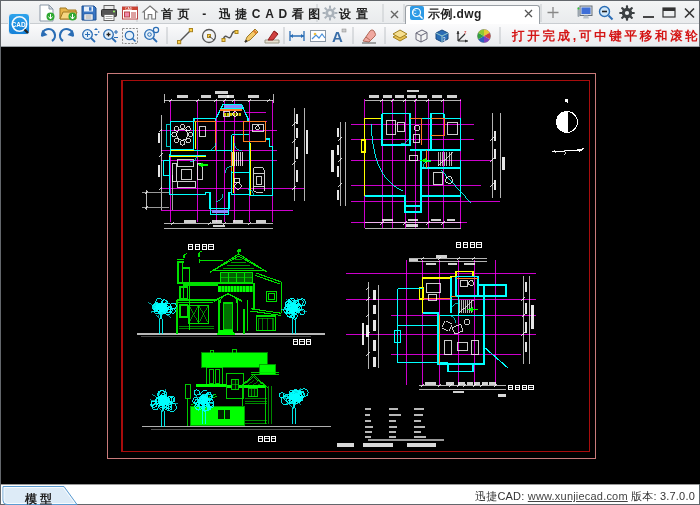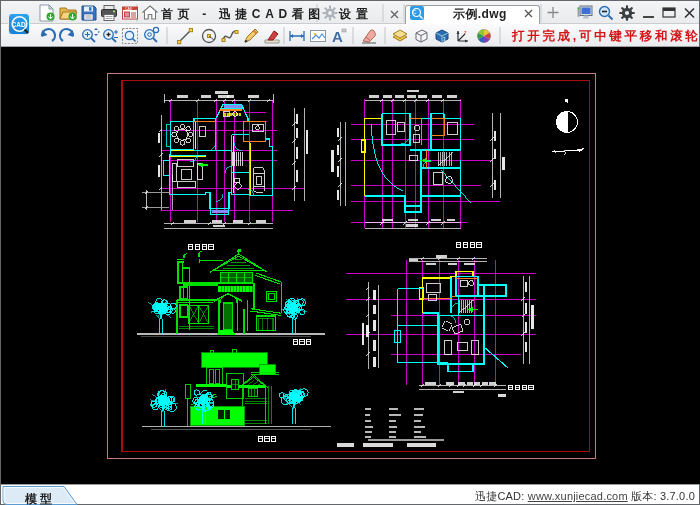--- a/index.html
+++ b/index.html
@@ -113,21 +113,21 @@
         </g>
         <path d="M642,16 h11" stroke="#333" stroke-width="1.8"></path>
         <g>
           <rect x="662" y="7" width="12" height="9" fill="none" stroke="#333" stroke-width="1.2"></rect>
           <rect x="662" y="7" width="12" height="3" fill="#333"></rect>
         </g>
         <path d="M684,7.5 l9,9 M693,7.5 l-9,9" stroke="#333" stroke-width="1.6"></path>
     </svg>
     <div class="ttxt" style="left:160px">首页 - 迅捷CAD看图</div>
     <div class="ttxt" style="left:338px;letter-spacing:5px">设置</div>
-    <div class="ttxt" style="left:452px;letter-spacing:0.4px">示例.dwg</div>
+    <div class="ttxt" style="left:427px;letter-spacing:0.4px">示例.dwg</div>
   </div>
   <div id="tbar">
     <svg width="698" height="23" style="position:absolute;left:0;top:-24px;overflow:visible">
       <g>
         <line x1="166" y1="27" x2="166" y2="44" stroke="#c0c4c8"></line>
         <line x1="283" y1="27" x2="283" y2="44" stroke="#c0c4c8"></line>
         <line x1="352" y1="27" x2="352" y2="44" stroke="#c0c4c8"></line>
         <line x1="384" y1="27" x2="384" y2="44" stroke="#c0c4c8"></line>
         <line x1="499" y1="27" x2="499" y2="44" stroke="#c0c4c8"></line>
         <g transform="translate(38,28)">

